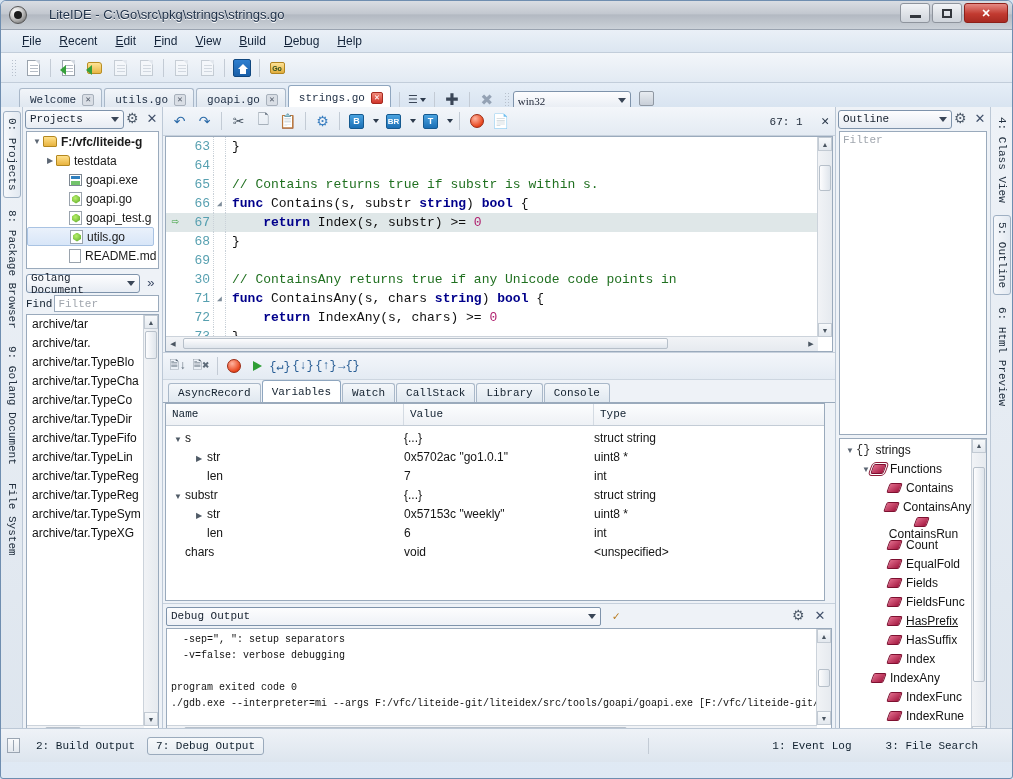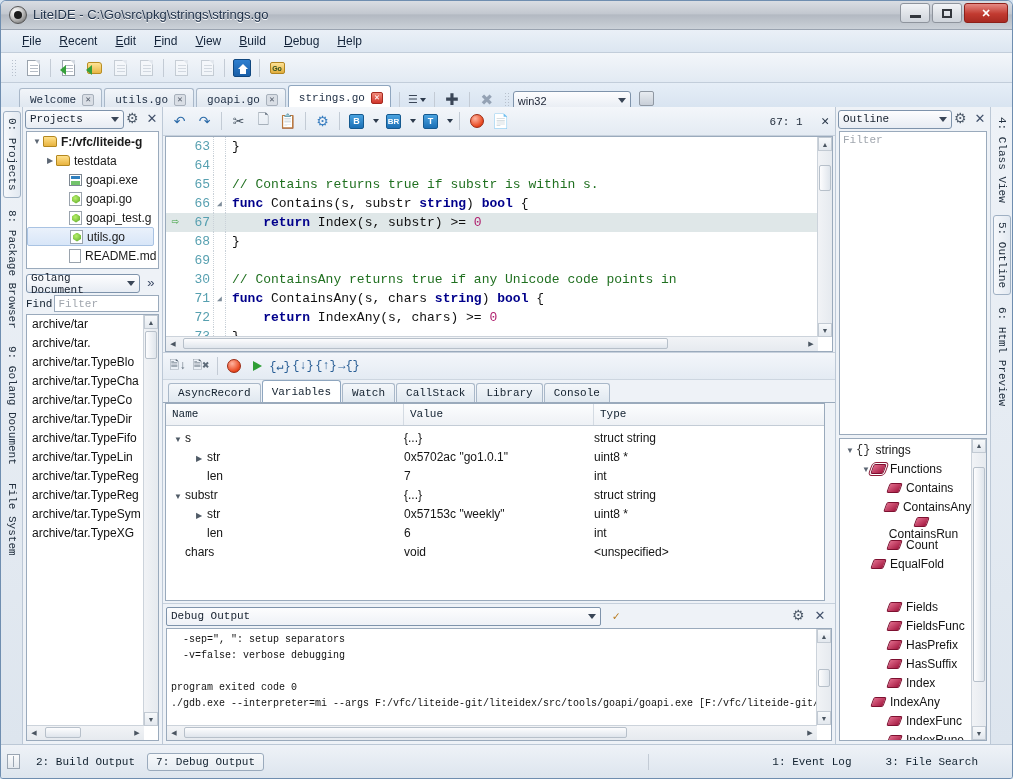--- a/index.html
+++ b/index.html
@@ -15,21 +15,21 @@
 
   
   .titlebar{height:28px;position:relative;
     background:linear-gradient(#d9dde3 0%,#c3c8d0 45%,#b3b9c2 50%,#cbd1d8 100%);
     border-bottom:1px solid #9aa3b0;border-radius:5px 5px 0 0;}
   .tb-icon{position:absolute;left:8px;top:5px;width:18px;height:18px;border-radius:9px;
     background:radial-gradient(circle at 35% 30%,#fff 0%,#cfcfcf 40%,#5a5a5a 100%);
     border:1px solid #555;box-sizing:border-box;}
   .tb-icon:after{content:"";position:absolute;left:4px;top:4px;width:8px;height:8px;
     border-radius:4px;background:#1c1c1c;}
-  .tb-title{position:absolute;left:32px;top:6px;font-size:13px;color:#20324a;
+  .tb-title{position:absolute;left:48px;top:6px;font-size:13px;color:#20324a;
     text-shadow:0 1px 0 #fff;white-space:nowrap;}
   .winbtns{position:absolute;right:4px;top:2px;display:flex;}
   .winbtn{width:30px;height:20px;margin-left:2px;border:1px solid #8e949d;border-radius:3px;
     background:linear-gradient(#f2f4f7,#cfd4db);display:flex;align-items:center;justify-content:center;
     font-size:11px;color:#2b2b2b;box-sizing:border-box;}
   .winbtn.close{width:44px;background:linear-gradient(#e58a84,#c23a30 55%,#a82a22);
     border-color:#8d2019;color:#fff;font-weight:bold;}
   .wb-min{width:11px;height:3px;background:#33373d;margin-top:6px;}
   .wb-max{width:10px;height:9px;border:2px solid #33373d;box-sizing:border-box;}
 
@@ -77,21 +77,21 @@
   .dtab{height:21px;margin-right:2px;padding:0 7px 0 10px;display:flex;align-items:center;
     background:linear-gradient(#f2f5f9,#dde5ee);border:1px solid #a9b8c9;border-bottom:none;
     border-radius:3px 3px 0 0;font-family:"Liberation Mono",monospace;font-size:11px;color:#1c2c42;}
   .dtab.sel{height:24px;background:#fff;border-color:#8fa6bf;}
   .tabx{width:12px;height:12px;margin-left:6px;border:1px solid #a7b0bb;background:#d9dee5;
     border-radius:2px;font-size:9px;line-height:10px;text-align:center;color:#5a6270;box-sizing:border-box;}
   .dtab.sel .tabx{background:linear-gradient(#f08a7a,#d0342a);border-color:#a52a20;color:#fff;font-weight:bold;}
   .tb2btn{width:22px;height:21px;margin:0 2px;display:flex;align-items:center;justify-content:center;color:#3a4657;}
   .combo{height:19px;min-width:110px;border:1px solid #7e93ab;background:linear-gradient(#fdfdfe,#e7ecf3);
     border-radius:3px;display:flex;align-items:center;padding:0 4px;box-sizing:border-box;
-    font-family:Liberation Sans, sans-serif;font-size:11px;color:#1a2233;position:relative;}
+    font-family:Liberation Serif, serif;font-size:11px;color:#1a2233;position:relative;}
   .combo .cv{flex:1;overflow:hidden;white-space:nowrap;}
   .caret{width:0;height:0;border-style:solid;border-width:5px 4px 0 4px;
     border-color:#3a4657 transparent transparent transparent;}
 
   
   .body{position:absolute;left:0;right:0;top:106px;bottom:34px;display:flex;}
   .vstrip{width:22px;background:linear-gradient(#eef2f7,#dde5ee);
     border-right:1px solid #bcc8d6;display:flex;flex-direction:column;align-items:center;
     padding-top:4px;box-sizing:border-box;}
   .vstrip.right{border-right:none;border-left:1px solid #bcc8d6;}
@@ -218,21 +218,21 @@
   .bdhdr{height:24px;display:flex;align-items:center;padding:0 3px;gap:4px;}
   .bdcombo{width:435px;height:19px;border:1px solid #7e93ab;border-radius:2px;
     background:linear-gradient(#fdfdfe,#eef1f6);display:flex;align-items:center;padding:0 4px;
     font-family:"Liberation Mono",monospace;font-size:11px;color:#16202e;box-sizing:border-box;}
   .outbox{flex:1;margin:0 3px 3px 3px;background:#fff;border:1px solid #9aaabc;position:relative;
     overflow:hidden;box-sizing:border-box;}
   .oline{height:16px;line-height:16px;font-family:"Liberation Mono",monospace;font-size:10px;color:#111;
     padding-left:4px;white-space:pre;}
 
   
-  .statusbar{position:absolute;left:0;right:0;bottom:0;height:33px;
+  .statusbar{position:absolute;left:0;right:0;bottom:16px;height:33px;
     background:linear-gradient(#eef2f7,#dde5ee);border-top:1px solid #bcc8d6;
     display:flex;align-items:center;padding:0 6px;}
   .sgrip{width:13px;height:15px;border:1px solid #9aa5b2;background:linear-gradient(#fbfcfd,#e3e8ee);
     margin-right:8px;box-sizing:border-box;position:relative;}
   .sgrip:after{content:"";position:absolute;left:5px;top:1px;bottom:1px;width:1px;background:#9aa5b2;}
   .sbtn{font-family:"Liberation Mono",monospace;font-size:11px;color:#10202e;padding:2px 8px;margin-right:4px;}
   .sbtn.sel{border:1px solid #9aaabc;border-radius:3px;background:linear-gradient(#f7f9fb,#e6ecf2);}
   .sright{margin-left:auto;display:flex;gap:14px;padding-right:16px;}
   .vsep{width:1px;height:16px;background:#c3cbd5;margin:0 10px;}
 
@@ -665,36 +665,36 @@
             <div class="orow" style="padding-left: 36px; flex-direction: column;">
               <span class="twist"></span>
               <span class="diamond"></span>
               <span>ContainsRun</span>
             </div>
             <div class="orow" style="padding-left: 36px;">
               <span class="twist"></span>
               <span class="diamond"></span>
               <span>Count</span>
             </div>
-            <div class="orow" style="padding-left: 20px;">
+            <div class="orow" style="padding-left: 36px;">
               <span class="twist"></span>
               <span class="diamond"></span>
               <span>EqualFold</span>
             </div>
-            <div class="orow" style="padding-left: 36px; margin-top: 24px;">
+            <div class="orow" style="padding-left: 36px;">
               <span class="twist"></span>
               <span class="diamond"></span>
               <span>Fields</span>
             </div>
             <div class="orow" style="padding-left: 36px;">
               <span class="twist"></span>
               <span class="diamond"></span>
               <span>FieldsFunc</span>
             </div>
-            <div class="orow" style="padding-left: 36px;">
+            <div class="orow" style="padding-left: 36px; text-decoration: underline;">
               <span class="twist"></span>
               <span class="diamond"></span>
               <span>HasPrefix</span>
             </div>
             <div class="orow" style="padding-left: 36px;">
               <span class="twist"></span>
               <span class="diamond"></span>
               <span>HasSuffix</span>
             </div>
             <div class="orow" style="padding-left: 36px;">

